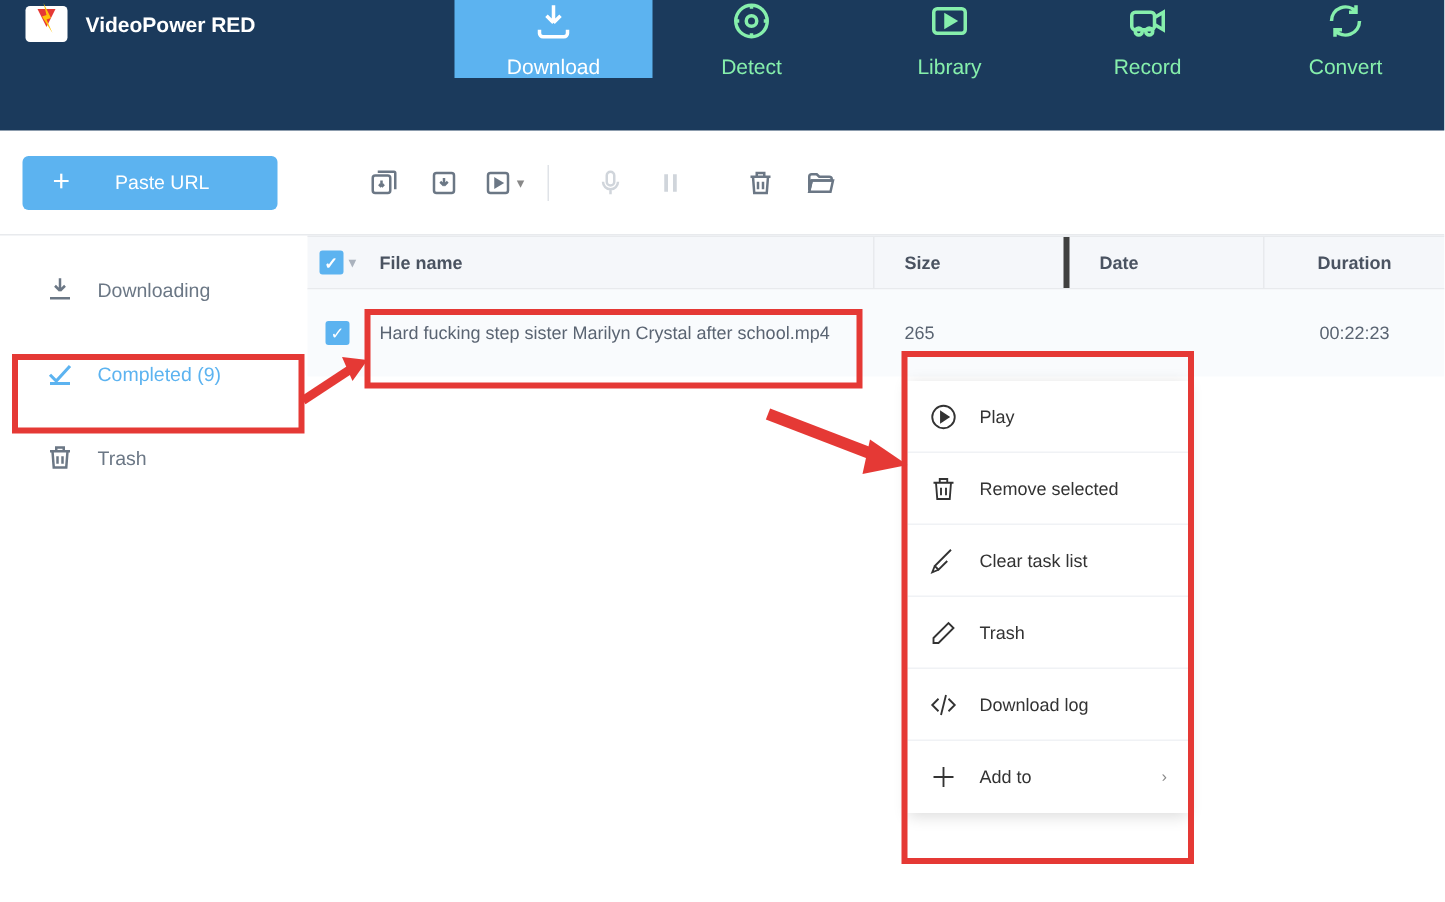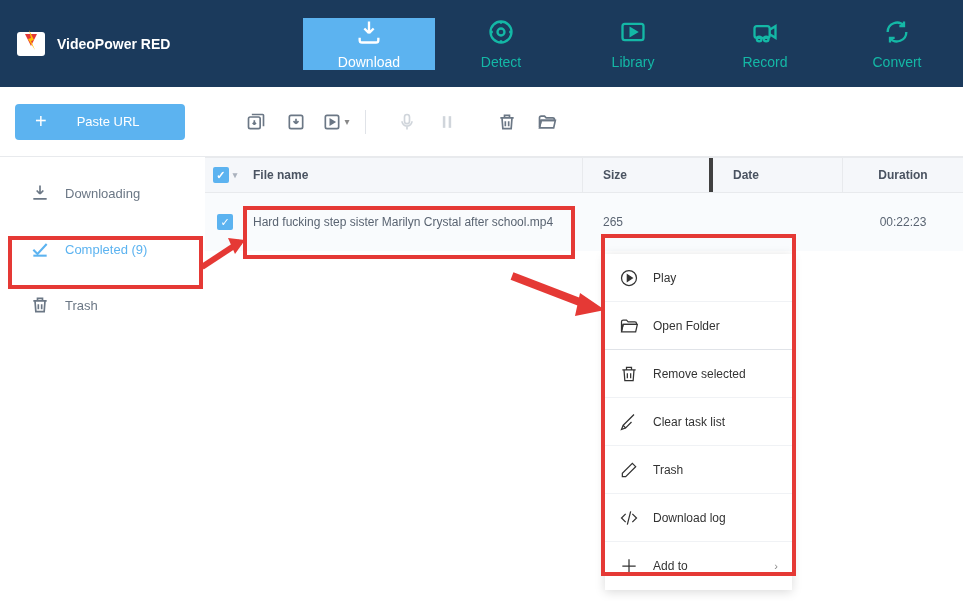--- a/index.html
+++ b/index.html
@@ -1,23 +1,23 @@
 <!DOCTYPE html>
 <html><head>
 <meta charset="utf-8">
 <style>
 * { margin: 0; padding: 0; box-sizing: border-box; }
 body { font-family: Arial, sans-serif; font-size: 13px; color: #333; background: #fff; width: 963px; height: 601px; overflow: hidden; position: relative; }
 
-.header { background: #1b3a5c; height: 87px; display: flex; align-items: center; }
+.header { background: #1b3a5c; height: 87px; display: flex; align-items: flex-start; }
 .logo-area { display: flex; align-items: center; padding: 0 15px; width: 305px; }
 .logo-icon { width: 32px; height: 32px; margin-right: 10px; }
 .logo-text { color: #fff; font-weight: bold; font-size: 14px; }
 .nav-tabs { display: flex; flex: 1; padding-left: 24px; }
-.nav-tab { width: 132px; display: flex; flex-direction: column; align-items: center; justify-content: center; color: #14b8a6; cursor: pointer; gap: 8px; }
+.nav-tab { width: 132px; display: flex; flex-direction: column; align-items: center; justify-content: center; color: #86efac; cursor: pointer; gap: 8px; }
 .nav-tab.active { background: #5cb3f0; color: #fff; }
 .nav-tab svg { width: 28px; height: 28px; }
 .nav-label { font-size: 14px; }
 
 .toolbar { height: 70px; display: flex; align-items: center; padding: 0 15px; border-bottom: 1px solid #e8eaed; }
 .paste-btn { background: #5cb3f0; color: #fff; border: none; border-radius: 4px; height: 36px; width: 170px; display: flex; align-items: center; justify-content: flex-start; padding: 0 20px; cursor: pointer; font-size: 13px; gap: 30px; }
 .paste-btn .plus { font-size: 20px; font-weight: 300; }
 .tbtn { width: 28px; height: 28px; display: flex; align-items: center; justify-content: center; cursor: pointer; color: #6b7785; margin-left: 12px; }
 .tbtn.disabled { color: #d0d5db; }
 .tbtn svg { width: 20px; height: 20px; }
@@ -209,27 +209,20 @@
 </div>
 
 <div class="ctxmenu">
   <div class="ctx-item">
     <svg viewBox="0 0 24 24" fill="none" stroke="currentColor" stroke-width="1.5">
         <circle cx="12" cy="12" r="9"></circle>
         <path d="M10 8l6 4-6 4V8z" fill="currentColor"></path>
       </svg>
     <span>Play</span>
   </div>
-  <div class="ctx-item ctx-sep-strong">
-    <svg viewBox="0 0 24 24" fill="none" stroke="currentColor" stroke-width="1.5">
-        <path d="M3 7a2 2 0 012-2h4l2 2h8a2 2 0 012 2v1H5l-2 8V7z"></path>
-        <path d="M5 10h17l-2 9H3l2-9z"></path>
-      </svg>
-    <span>Open Folder</span>
-  </div>
   <div class="ctx-item">
     <svg viewBox="0 0 24 24" fill="none" stroke="currentColor" stroke-width="1.5">
         <path d="M4 7h16M9 7V4h6v3M6 7l1 13h10l1-13M10 11v6M14 11v6"></path>
       </svg>
     <span>Remove selected</span>
   </div>
   <div class="ctx-item">
     <svg viewBox="0 0 24 24" fill="none" stroke="currentColor" stroke-width="1.5">
         <path d="M18 3l-6 6M12 9l-7 7 3 3 7-7M5 16l-2 5 5-2"></path>
       </svg>

